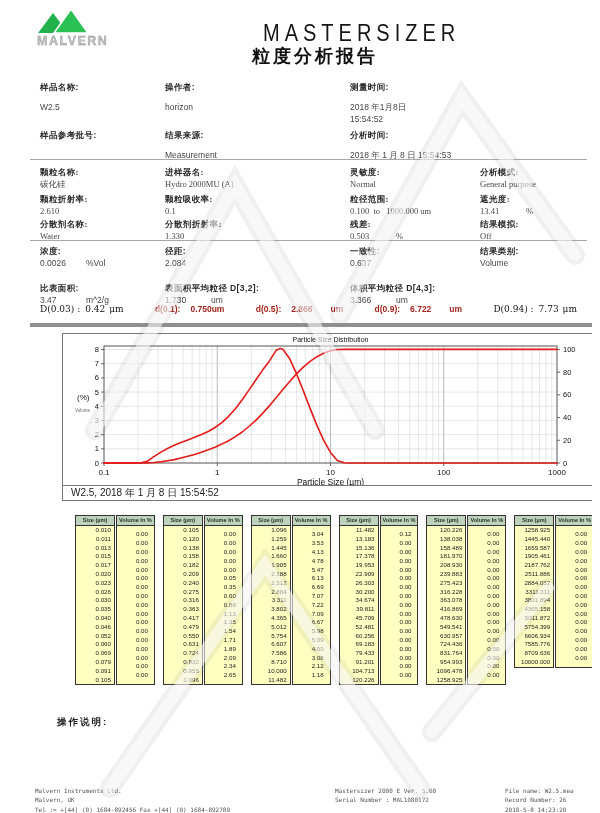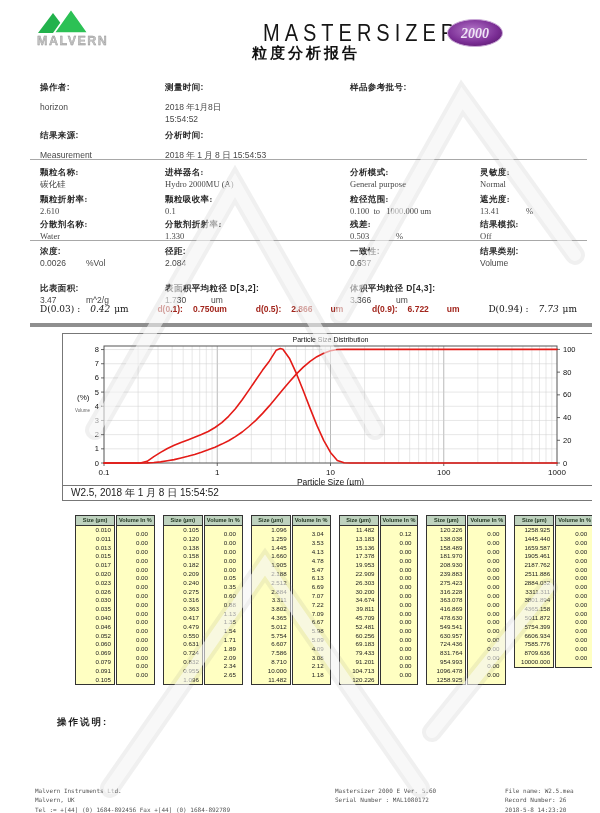--- a/index.html
+++ b/index.html
@@ -5,21 +5,21 @@
   html,body{margin:0;padding:0;background:#fff;}
   .page{position:relative;width:592px;height:813px;background:#fff;overflow:hidden;
         font-family:"Liberation Sans",sans-serif;color:#222;}
   
   .wm{position:absolute;left:0;top:0;z-index:6;pointer-events:none;}
   
   .logo{position:absolute;left:32px;top:6px;z-index:2;}
   .mastersizer{position:absolute;left:263px;top:20px;font-size:20px;letter-spacing:5px;
                color:#161616;font-weight:400;transform:scaleY(1.18);transform-origin:top left;white-space:nowrap;}
   .badge{position:absolute;left:446px;top:17px;}
-  .report-title{position:absolute;left:252px;top:44px;font-size:15px;font-weight:bold;
+  .report-title{position:absolute;left:252px;top:44px;font-size:18px;font-weight:bold;
                 letter-spacing:3px;color:#111;}
   
   .grid{position:absolute;left:40px;width:535px;display:grid;row-gap:6px;z-index:2;}
   .grid3{grid-template-columns:125px 185px auto;}
   .grid4{grid-template-columns:125px 185px 130px auto;}
   #sec-sample{top:82px;}
   #sec-particle{top:167px;row-gap:3px;font-family:Liberation Serif, serif;}
   #sec-result{top:246px;row-gap:15px;}
   .fl{font-size:8.5px;font-weight:bold;color:#2a2a2a;letter-spacing:.4px;}
   .fv{font-size:8.5px;color:#474747;margin-top:0;white-space:pre-wrap;}
@@ -29,21 +29,21 @@
   .sep{position:absolute;left:30px;width:557px;border-top:1px solid #a8a8a8;z-index:1;}
   .sep.thick{border-top:none;height:4px;background:#8f8f8f;width:567px;}
   
   .drow{position:absolute;left:40px;top:304px;width:537px;display:flex;
         justify-content:space-between;align-items:baseline;z-index:2;}
   .dv{white-space:nowrap;}
   .dv.red{color:#a2251c;font-weight:bold;font-size:8.5px;}
   .dv.black{font-family:"DejaVu Serif",serif;font-size:9px;color:#141414;}
   .dv .dval{margin-left:10px;}
   .dv .dunit{margin-left:18px;}
-  .dv.black .dval{font-style:italic;}
+  .dv.black .dval{margin-left:5px;}
   .dv.black .dunit{margin-left:4px;}
   
   .chart-outer{position:absolute;left:62px;top:333px;width:534px;height:166px;
                border:1px solid #777;z-index:2;background:transparent;}
   .chart-area{height:151px;}
   .chart-legend{height:14px;line-height:14px;border-top:1px solid #777;font-size:10px;
                 padding-left:8px;color:#222;}
   
   .stable{position:absolute;top:515px;left:75px;display:flex;gap:8px;z-index:2;align-items:flex-start;}
   .tblock{display:flex;gap:1px;align-items:flex-start;}
@@ -71,36 +71,27 @@
 
   <div class="logo">
     <svg width="78" height="44" viewBox="0 0 78 44">
       <polygon points="6,27 21,7 36,27" fill="#22b24c"></polygon>
       <polygon points="22,27 39,3 56,27" fill="#2cc155" stroke="#ffffff" stroke-width="1.6"></polygon>
       <text x="5" y="39" font-size="12.5" font-weight="bold" fill="#c2c2c2" stroke="#8f8f8f" stroke-width="0.35" letter-spacing="1.5" font-family="Liberation Sans, sans-serif">MALVERN</text>
     </svg>
   </div>
 
   <div class="mastersizer">MASTERSIZER</div>
-  <div class="badge">
-    <svg width="58" height="32" viewBox="0 0 58 32">
-      <defs>
-        <radialGradient id="pg" cx="45%" cy="40%" r="75%">
-          <stop offset="0%" stop-color="#b477c9"></stop>
-          <stop offset="60%" stop-color="#7c2f96"></stop>
-          <stop offset="100%" stop-color="#521366"></stop>
-        </radialGradient>
-      </defs>
-      <ellipse cx="29" cy="16" rx="27.5" ry="13.5" fill="url(#pg)" stroke="#cbaad8" stroke-width="1"></ellipse>
-      <text x="29" y="21" font-size="14" font-style="italic" font-weight="bold" fill="#efe4f6" text-anchor="middle" font-family="Liberation Serif, serif">2000</text>
-    </svg>
-  </div>
   <div class="report-title">粒度分析报告</div>
 
   <div class="grid grid3" id="sec-sample">
+      <div class="fld">
+        <div class="fl">样品名称:</div>
+        <div class="fv"><span class="v">W2.5</span></div>
+      </div>
       <div class="fld">
         <div class="fl">操作者:</div>
         <div class="fv"><span class="v">horizon</span></div>
       </div>
       <div class="fld">
         <div class="fl">测量时间:</div>
         <div class="fv"><span class="v">2018 年1月8日
 15:54:52</span></div>
       </div>
       <div class="fld">
@@ -120,26 +111,26 @@
   <div class="grid grid4" id="sec-particle">
       <div class="fld">
         <div class="fl">颗粒名称:</div>
         <div class="fv"><span class="v">碳化硅</span></div>
       </div>
       <div class="fld">
         <div class="fl">进样器名:</div>
         <div class="fv"><span class="v">Hydro 2000MU (A)</span></div>
       </div>
       <div class="fld">
+        <div class="fl">灵敏度:</div>
+        <div class="fv"><span class="v">Normal</span></div>
+      </div>
+      <div class="fld">
         <div class="fl">分析模式:</div>
         <div class="fv"><span class="v">General purpose</span></div>
-      </div>
-      <div class="fld">
-        <div class="fl">灵敏度:</div>
-        <div class="fv"><span class="v">Normal</span></div>
       </div>
       <div class="fld">
         <div class="fl">颗粒折射率:</div>
         <div class="fv"><span class="v">2.610</span></div>
       </div>
       <div class="fld">
         <div class="fl">颗粒吸收率:</div>
         <div class="fv"><span class="v">0.1</span></div>
       </div>
       <div class="fld">

